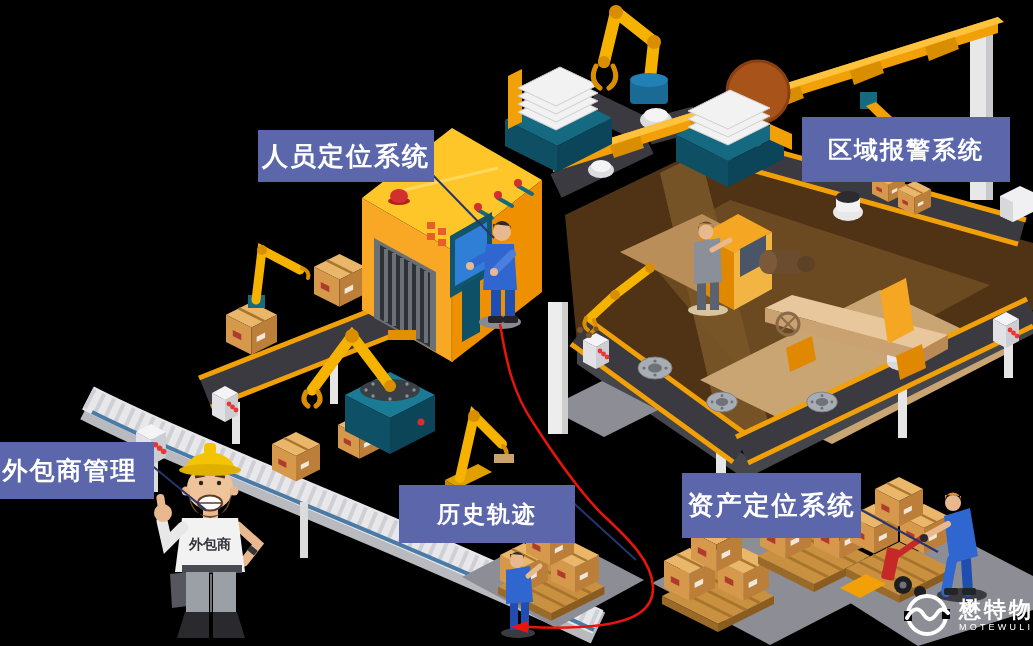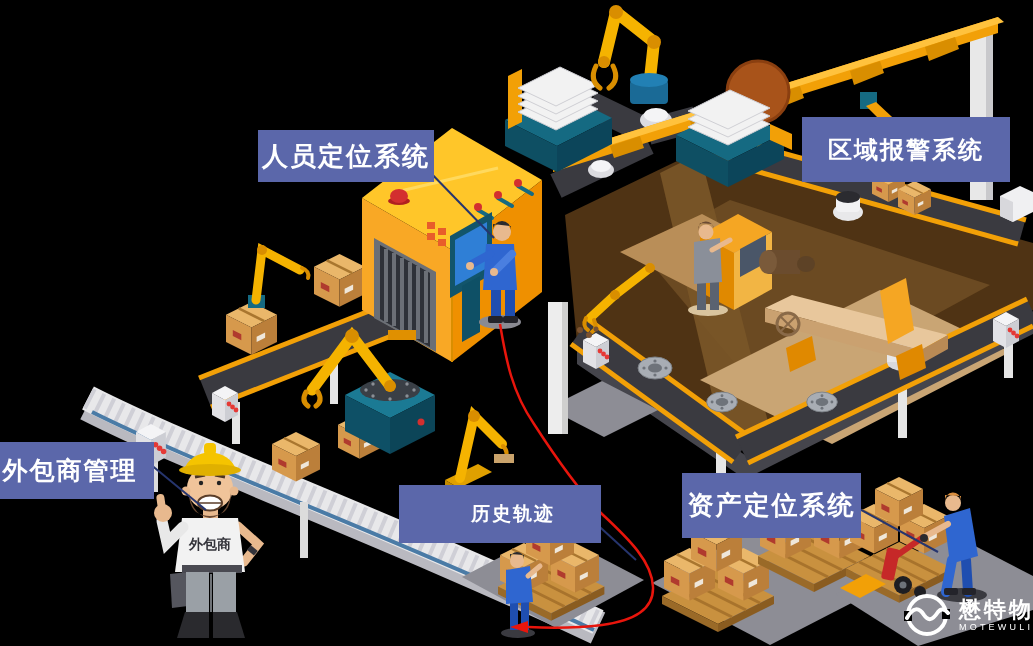--- a/index.html
+++ b/index.html
@@ -9,21 +9,21 @@
   html,body{margin:0;padding:0;background:#000;}
   #stage{position:relative;width:1033px;height:646px;background:var(--background);
          overflow:hidden;font-family:"Liberation Sans",sans-serif;}
   #scene{position:absolute;left:0;top:0;}
   .callout{position:absolute;background:var(--label-background);color:var(--label-text);
     display:flex;align-items:center;justify-content:center;font-weight:bold;
     letter-spacing:2px;white-space:nowrap;z-index:5;}
   #lbl-personnel{left:258px;top:130px;width:176px;height:52px;font-size:26px;}
   #lbl-area{left:766px;top:117px;width:208px;height:65px;font-size:24px;margin-left:36px;}
   #lbl-contractor{left:-14px;top:442px;width:168px;height:57px;font-size:25px;}
-  #lbl-history{left:399px;top:485px;width:176px;height:58px;font-size:19px;padding-left:26px;}
+  #lbl-history{left:399px;top:485px;width:176px;height:58px;font-size:23px;}
   #lbl-asset{left:682px;top:473px;width:179px;height:65px;font-size:26px;}
   #logo{position:absolute;left:904px;top:592px;display:flex;align-items:center;gap:9px;z-index:6;}
   #logo .txt{display:flex;flex-direction:column;color:#fff;line-height:1.05;}
   #logo .cn{font-size:22px;font-weight:bold;letter-spacing:3px;white-space:nowrap;}
   #logo .en{font-size:9px;letter-spacing:3.2px;white-space:nowrap;margin-top:2px;}
   .traj{stroke:var(--trajectory-red);}
   .conn{stroke:var(--connector);stroke-width:2;fill:none;}
 </style>
 </head>
 <body>

